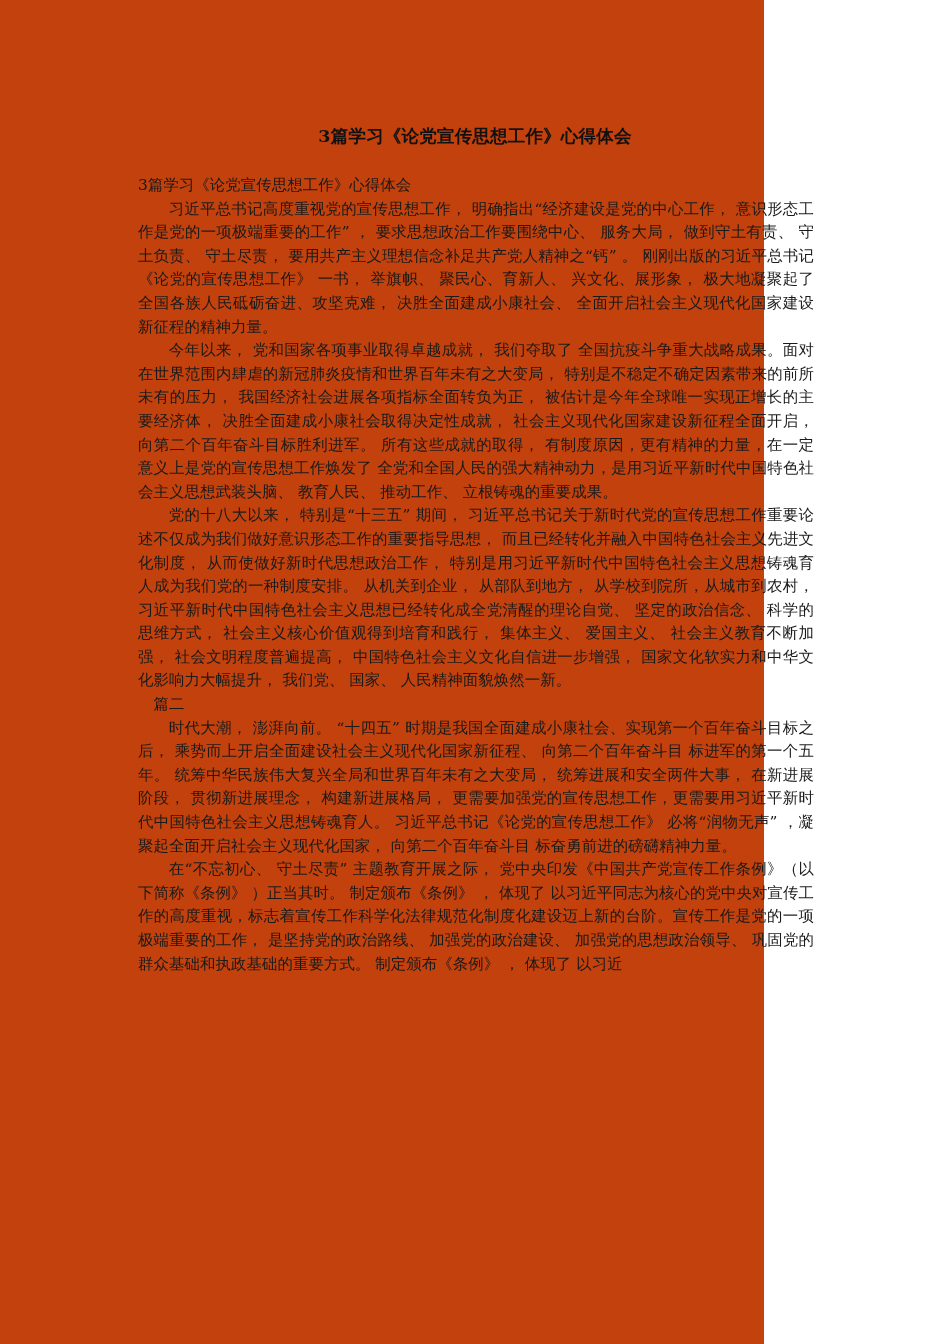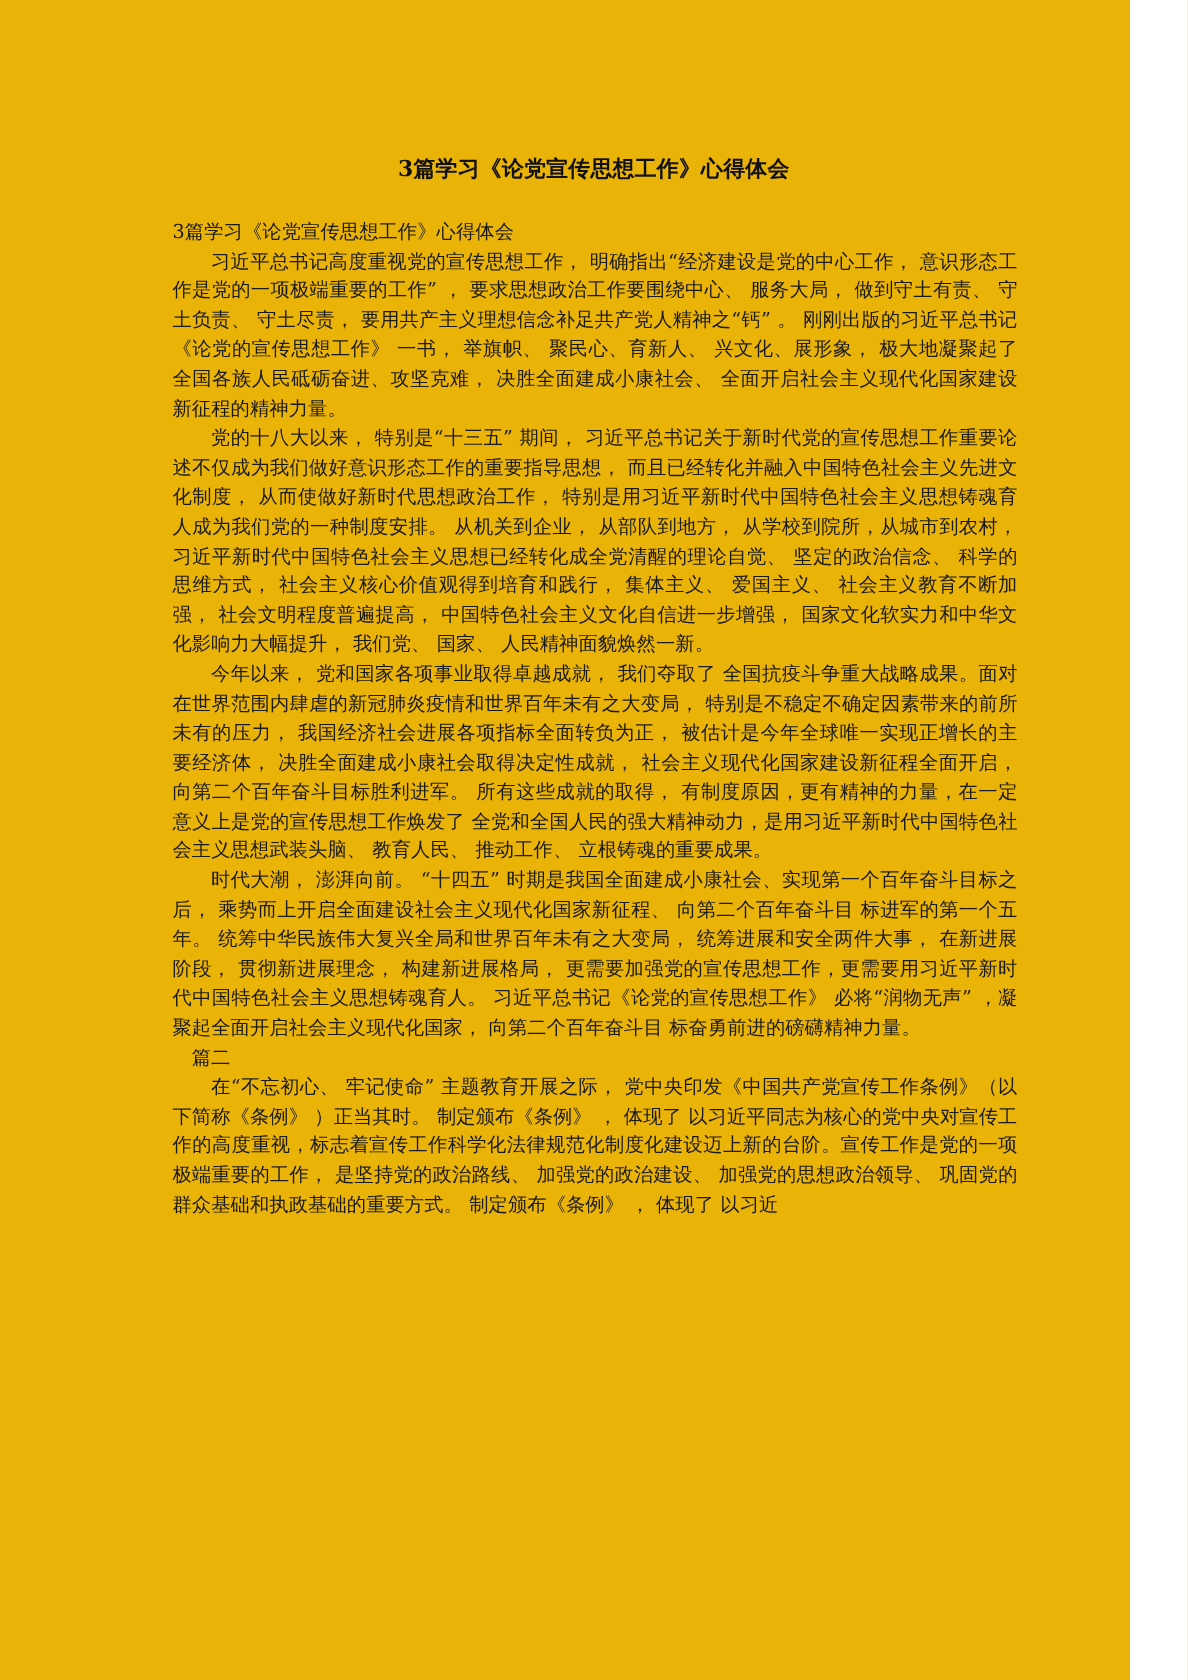--- a/index.html
+++ b/index.html
@@ -10,23 +10,23 @@
   body {
     width: 950px;
     height: 1344px;
     overflow: hidden;
     font-family: "DejaVu Serif", "Liberation Serif", serif;
     color: #1a1a1a;
   }
 
   .page {
     position: relative;
-    width: 904px;
+    width: 764px;
     height: 1344px;
-    background: #eab308;
+    background: #c2410c;
     box-sizing: border-box;
   }
 
   
   .doc-title {
     position: absolute;
     left: 0;
     top: 124px;
     width: 950px;
     text-align: center;
@@ -79,24 +79,24 @@
   <div class="doc-title">3篇学习《论党宣传思想工作》心得体会</div>
 
   <div class="body-col">
 
     <p class="para flush">3篇学习《论党宣传思想工作》心得体会</p>
 
 
     <p class="para indent">习近平总书记高度重视党的宣传思想工作， 明确指出“经济建设是党的中心工作， 意识形态工作是党的一项极端重要的工作” ， 要求思想政治工作要围绕中心、 服务大局， 做到守土有责、 守土负责、 守土尽责， 要用共产主义理想信念补足共产党人精神之“钙” 。 刚刚出版的习近平总书记《论党的宣传思想工作》 一书， 举旗帜、 聚民心、育新人、 兴文化、展形象， 极大地凝聚起了 全国各族人民砥砺奋进、攻坚克难， 决胜全面建成小康社会、 全面开启社会主义现代化国家建设新征程的精神力量。</p>
 
 
+    <p class="para indent">今年以来， 党和国家各项事业取得卓越成就， 我们夺取了 全国抗疫斗争重大战略成果。面对在世界范围内肆虐的新冠肺炎疫情和世界百年未有之大变局， 特别是不稳定不确定因素带来的前所未有的压力， 我国经济社会进展各项指标全面转负为正， 被估计是今年全球唯一实现正增长的主要经济体， 决胜全面建成小康社会取得决定性成就， 社会主义现代化国家建设新征程全面开启， 向第二个百年奋斗目标胜利进军。 所有这些成就的取得， 有制度原因，更有精神的力量，在一定意义上是党的宣传思想工作焕发了 全党和全国人民的强大精神动力，是用习近平新时代中国特色社会主义思想武装头脑、 教育人民、 推动工作、 立根铸魂的重要成果。</p>
+
     <p class="para indent">党的十八大以来， 特别是“十三五” 期间， 习近平总书记关于新时代党的宣传思想工作重要论述不仅成为我们做好意识形态工作的重要指导思想， 而且已经转化并融入中国特色社会主义先进文化制度， 从而使做好新时代思想政治工作， 特别是用习近平新时代中国特色社会主义思想铸魂育人成为我们党的一种制度安排。 从机关到企业， 从部队到地方， 从学校到院所，从城市到农村， 习近平新时代中国特色社会主义思想已经转化成全党清醒的理论自觉、 坚定的政治信念、 科学的思维方式， 社会主义核心价值观得到培育和践行， 集体主义、 爱国主义、 社会主义教育不断加强， 社会文明程度普遍提高， 中国特色社会主义文化自信进一步增强， 国家文化软实力和中华文化影响力大幅提升， 我们党、 国家、 人民精神面貌焕然一新。</p>
 
-    <p class="para indent">今年以来， 党和国家各项事业取得卓越成就， 我们夺取了 全国抗疫斗争重大战略成果。面对在世界范围内肆虐的新冠肺炎疫情和世界百年未有之大变局， 特别是不稳定不确定因素带来的前所未有的压力， 我国经济社会进展各项指标全面转负为正， 被估计是今年全球唯一实现正增长的主要经济体， 决胜全面建成小康社会取得决定性成就， 社会主义现代化国家建设新征程全面开启， 向第二个百年奋斗目标胜利进军。 所有这些成就的取得， 有制度原因，更有精神的力量，在一定意义上是党的宣传思想工作焕发了 全党和全国人民的强大精神动力，是用习近平新时代中国特色社会主义思想武装头脑、 教育人民、 推动工作、 立根铸魂的重要成果。</p>
+    <p class="para section-mark">篇二</p>
 
     <p class="para indent">时代大潮， 澎湃向前。 “十四五” 时期是我国全面建成小康社会、实现第一个百年奋斗目标之后， 乘势而上开启全面建设社会主义现代化国家新征程、 向第二个百年奋斗目 标进军的第一个五年。 统筹中华民族伟大复兴全局和世界百年未有之大变局， 统筹进展和安全两件大事， 在新进展阶段， 贯彻新进展理念， 构建新进展格局， 更需要加强党的宣传思想工作，更需要用习近平新时代中国特色社会主义思想铸魂育人。 习近平总书记《论党的宣传思想工作》 必将“润物无声” ，凝聚起全面开启社会主义现代化国家， 向第二个百年奋斗目 标奋勇前进的磅礴精神力量。</p>
 
-    <p class="para section-mark">篇二</p>
-
-    <p class="para indent">在“不忘初心、 牢记使命” 主题教育开展之际， 党中央印发《中国共产党宣传工作条例》（以下简称《条例》 ）正当其时。 制定颁布《条例》 ， 体现了 以习近平同志为核心的党中央对宣传工作的高度重视，标志着宣传工作科学化法律规范化制度化建设迈上新的台阶。宣传工作是党的一项极端重要的工作， 是坚持党的政治路线、 加强党的政治建设、 加强党的思想政治领导、 巩固党的群众基础和执政基础的重要方式。 制定颁布《条例》 ， 体现了 以习近</p>
+    <p class="para indent">在“不忘初心、 守土尽责” 主题教育开展之际， 党中央印发《中国共产党宣传工作条例》（以下简称《条例》 ）正当其时。 制定颁布《条例》 ， 体现了 以习近平同志为核心的党中央对宣传工作的高度重视，标志着宣传工作科学化法律规范化制度化建设迈上新的台阶。宣传工作是党的一项极端重要的工作， 是坚持党的政治路线、 加强党的政治建设、 加强党的思想政治领导、 巩固党的群众基础和执政基础的重要方式。 制定颁布《条例》 ， 体现了 以习近</p>
 
   </div>
 </div>
 
 </body></html>

